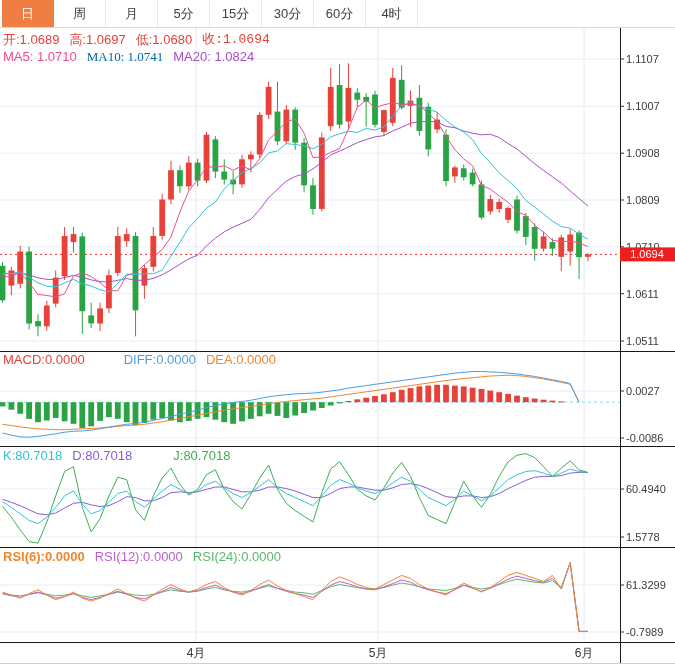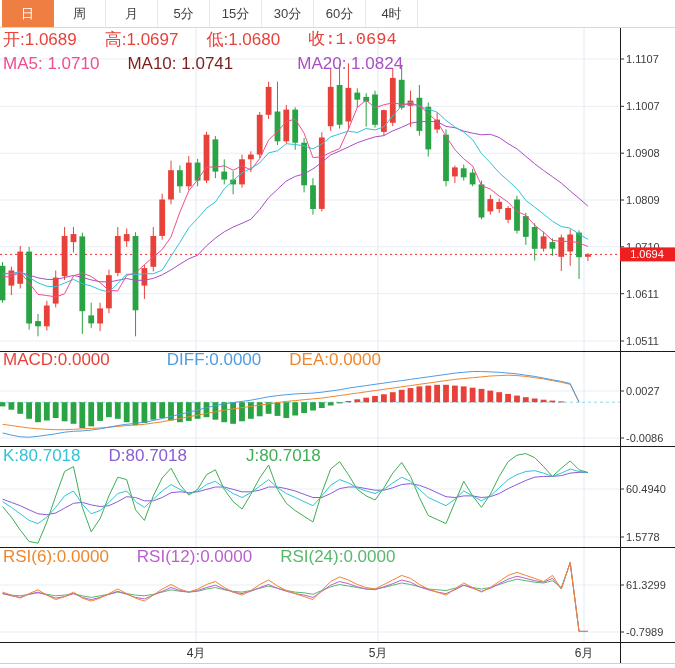--- a/index.html
+++ b/index.html
@@ -5,21 +5,21 @@
   html,body{margin:0;padding:0;background:#fff;}
   #app{position:relative;width:675px;height:668px;background:#fff;overflow:hidden;
        font-family:"Liberation Sans",sans-serif;}
   #chart{position:absolute;left:0;top:0;}
   svg text{font-family:"Liberation Sans",sans-serif;}
   #tabbar{position:absolute;left:0;top:0;right:0;height:28px;background:#fff;
           border-bottom:1px solid #d8d8d8;display:flex;padding-left:2px;box-sizing:border-box;}
   .tab{width:52px;height:100%;display:flex;align-items:center;justify-content:center;
        font-size:13px;color:#404040;border-right:1px solid #e9e9e9;cursor:pointer;box-sizing:border-box;}
   .tab.active{background:#ee7e41;color:#fff;border-right:1px solid #ee7e41;}
-  .lblrow{position:absolute;left:3px;display:flex;gap:28px;font-size:17px;white-space:nowrap;line-height:15px;}
+  .lblrow{position:absolute;left:3px;display:flex;gap:10px;font-size:13px;white-space:nowrap;line-height:15px;}
   .lblrow span{display:inline-block;}
 </style>
 </head>
 <body>
 
 <div id="app">
   <svg id="chart" width="675" height="668">
       <g>
         <line x1="196" y1="28" x2="196" y2="642" stroke="#e2e9f1"></line>
         <line x1="378" y1="28" x2="378" y2="642" stroke="#e2e9f1"></line>
@@ -333,34 +333,34 @@
         <span>4时</span>
       </div>
     </div>
   <div id="overlays">
       <div class="lblrow" style="top: 32px;">
         <span style="color: rgb(232, 65, 58);">开:1.0689</span>
         <span style="color: rgb(232, 65, 58);">高:1.0697</span>
         <span style="color: rgb(232, 65, 58);">低:1.0680</span>
         <span style="color: rgb(232, 65, 58); font-family: Liberation Mono, monospace;">收:1.0694</span>
       </div>
-      <div class="lblrow" style="top: 56px;">
+      <div class="lblrow" style="top: 49px;">
         <span style="color: rgb(239, 77, 143);">MA5: 1.0710</span>
-        <span style="color: #7f1d1d;">MA10: 1.0741</span>
-        <span style="color: rgb(168, 79, 196); margin-left: 36px;">MA20: 1.0824</span>
+        <span style="color: #0369a1; font-family: Liberation Serif, serif;">MA10: 1.0741</span>
+        <span style="color: rgb(168, 79, 196);">MA20: 1.0824</span>
       </div>
       <div class="lblrow" style="top: 352px; justify-content: flex-end;">
         <span style="color: rgb(232, 65, 58);">MACD:0.0000</span>
         <span style="color: rgb(79, 156, 224); padding-left: 29px;">DIFF:0.0000</span>
         <span style="color: rgb(240, 134, 46);">DEA:0.0000</span>
       </div>
       <div class="lblrow" style="top: 448px; justify-content: center;">
         <span style="color: rgb(48, 196, 212);">K:80.7018</span>
         <span style="color: rgb(138, 92, 214);">D:80.7018</span>
         <span style="color: rgb(63, 174, 84); margin-left: 31px;">J:80.7018</span>
       </div>
       <div class="lblrow" style="top: 549px;">
-        <span style="color: rgb(240, 134, 46);">RSI(6):0.0000</span>
+        <span style="color: rgb(240, 134, 46); font-weight: bold;">RSI(6):0.0000</span>
         <span style="color: rgb(187, 95, 208);">RSI(12):0.0000</span>
         <span style="color: rgb(88, 184, 107);">RSI(24):0.0000</span>
       </div>
     </div>
 </div>
 
 </body></html>

